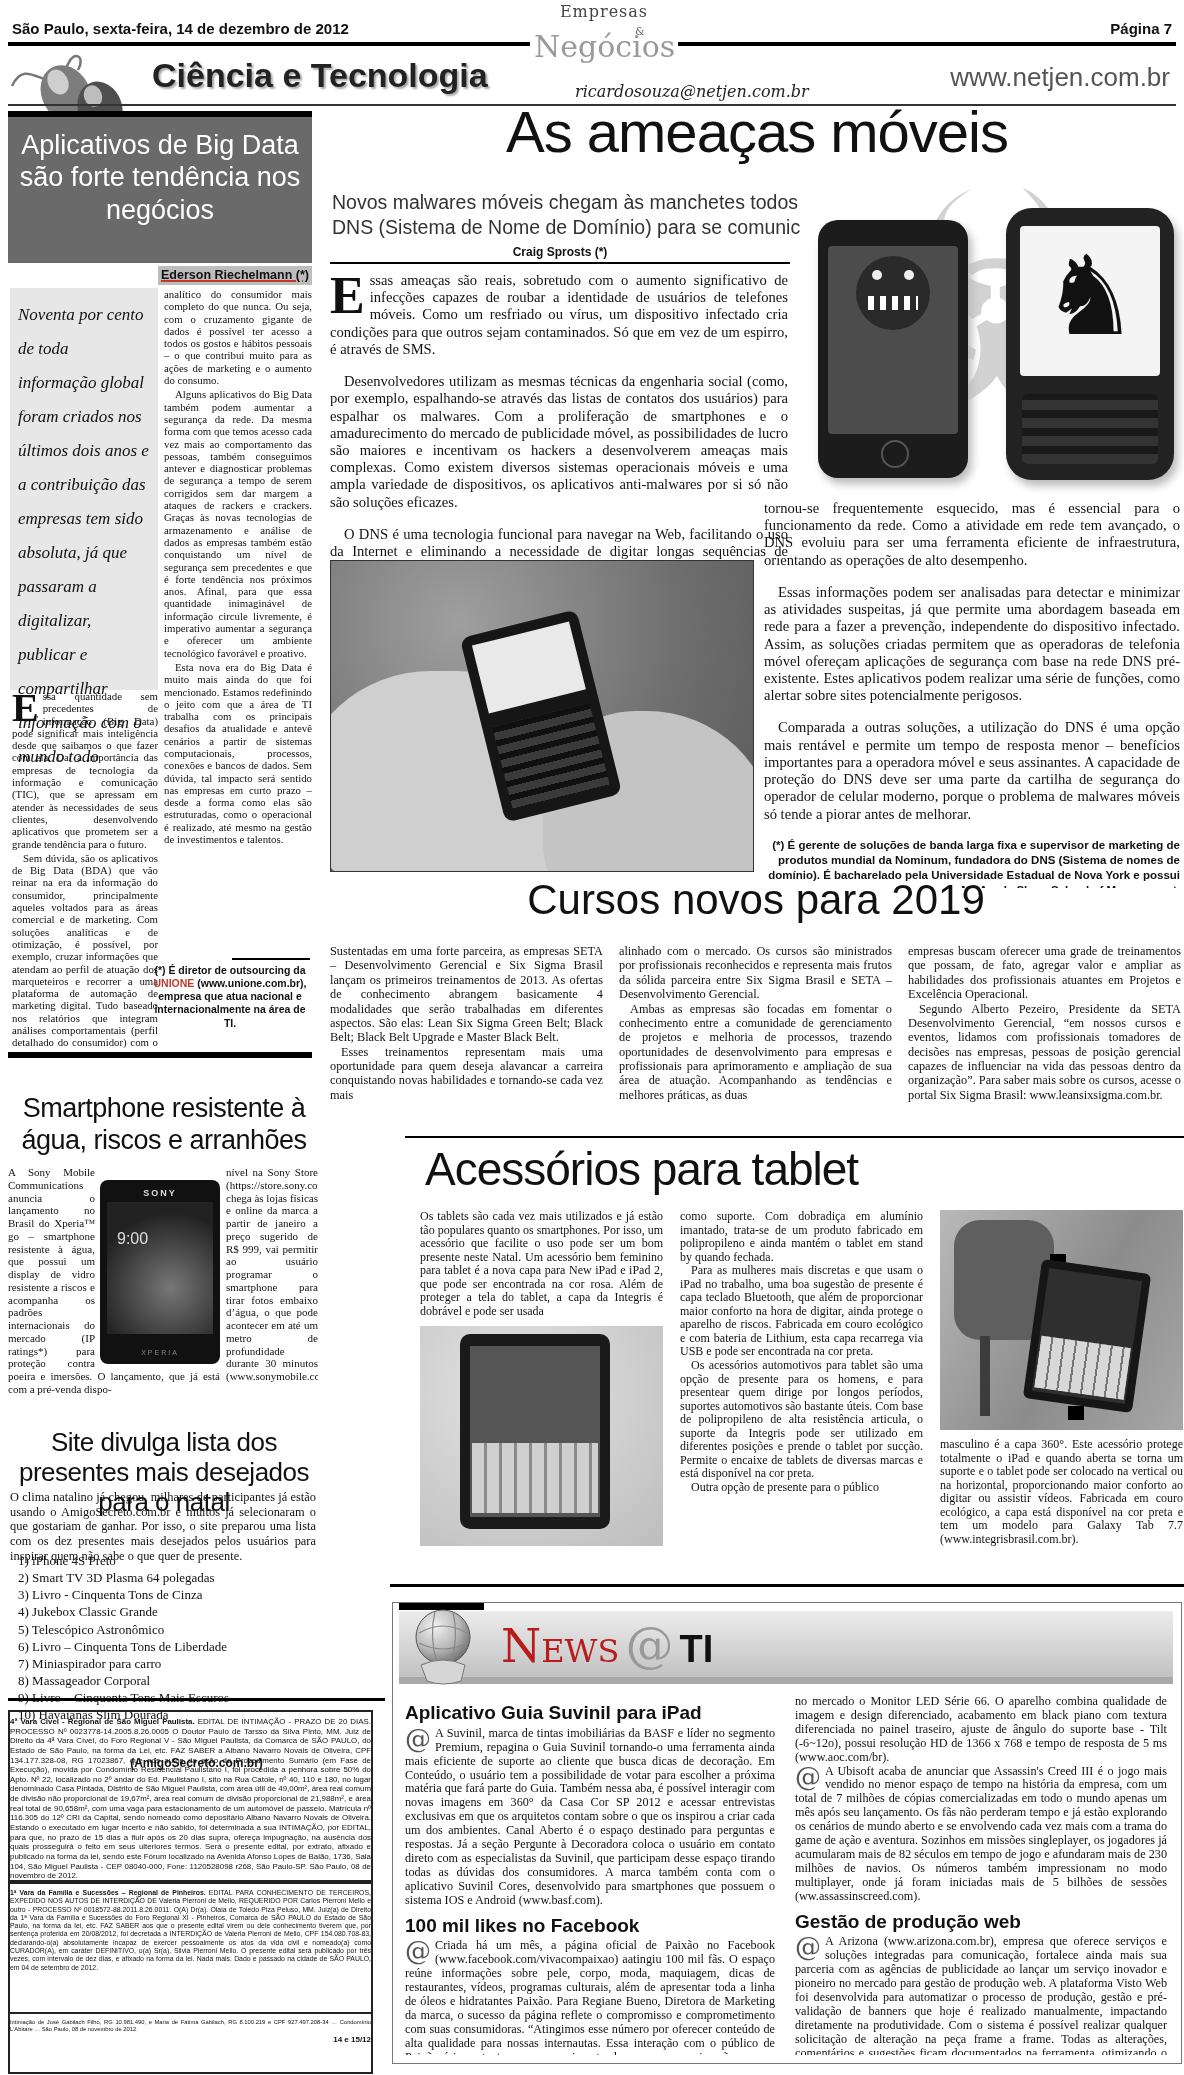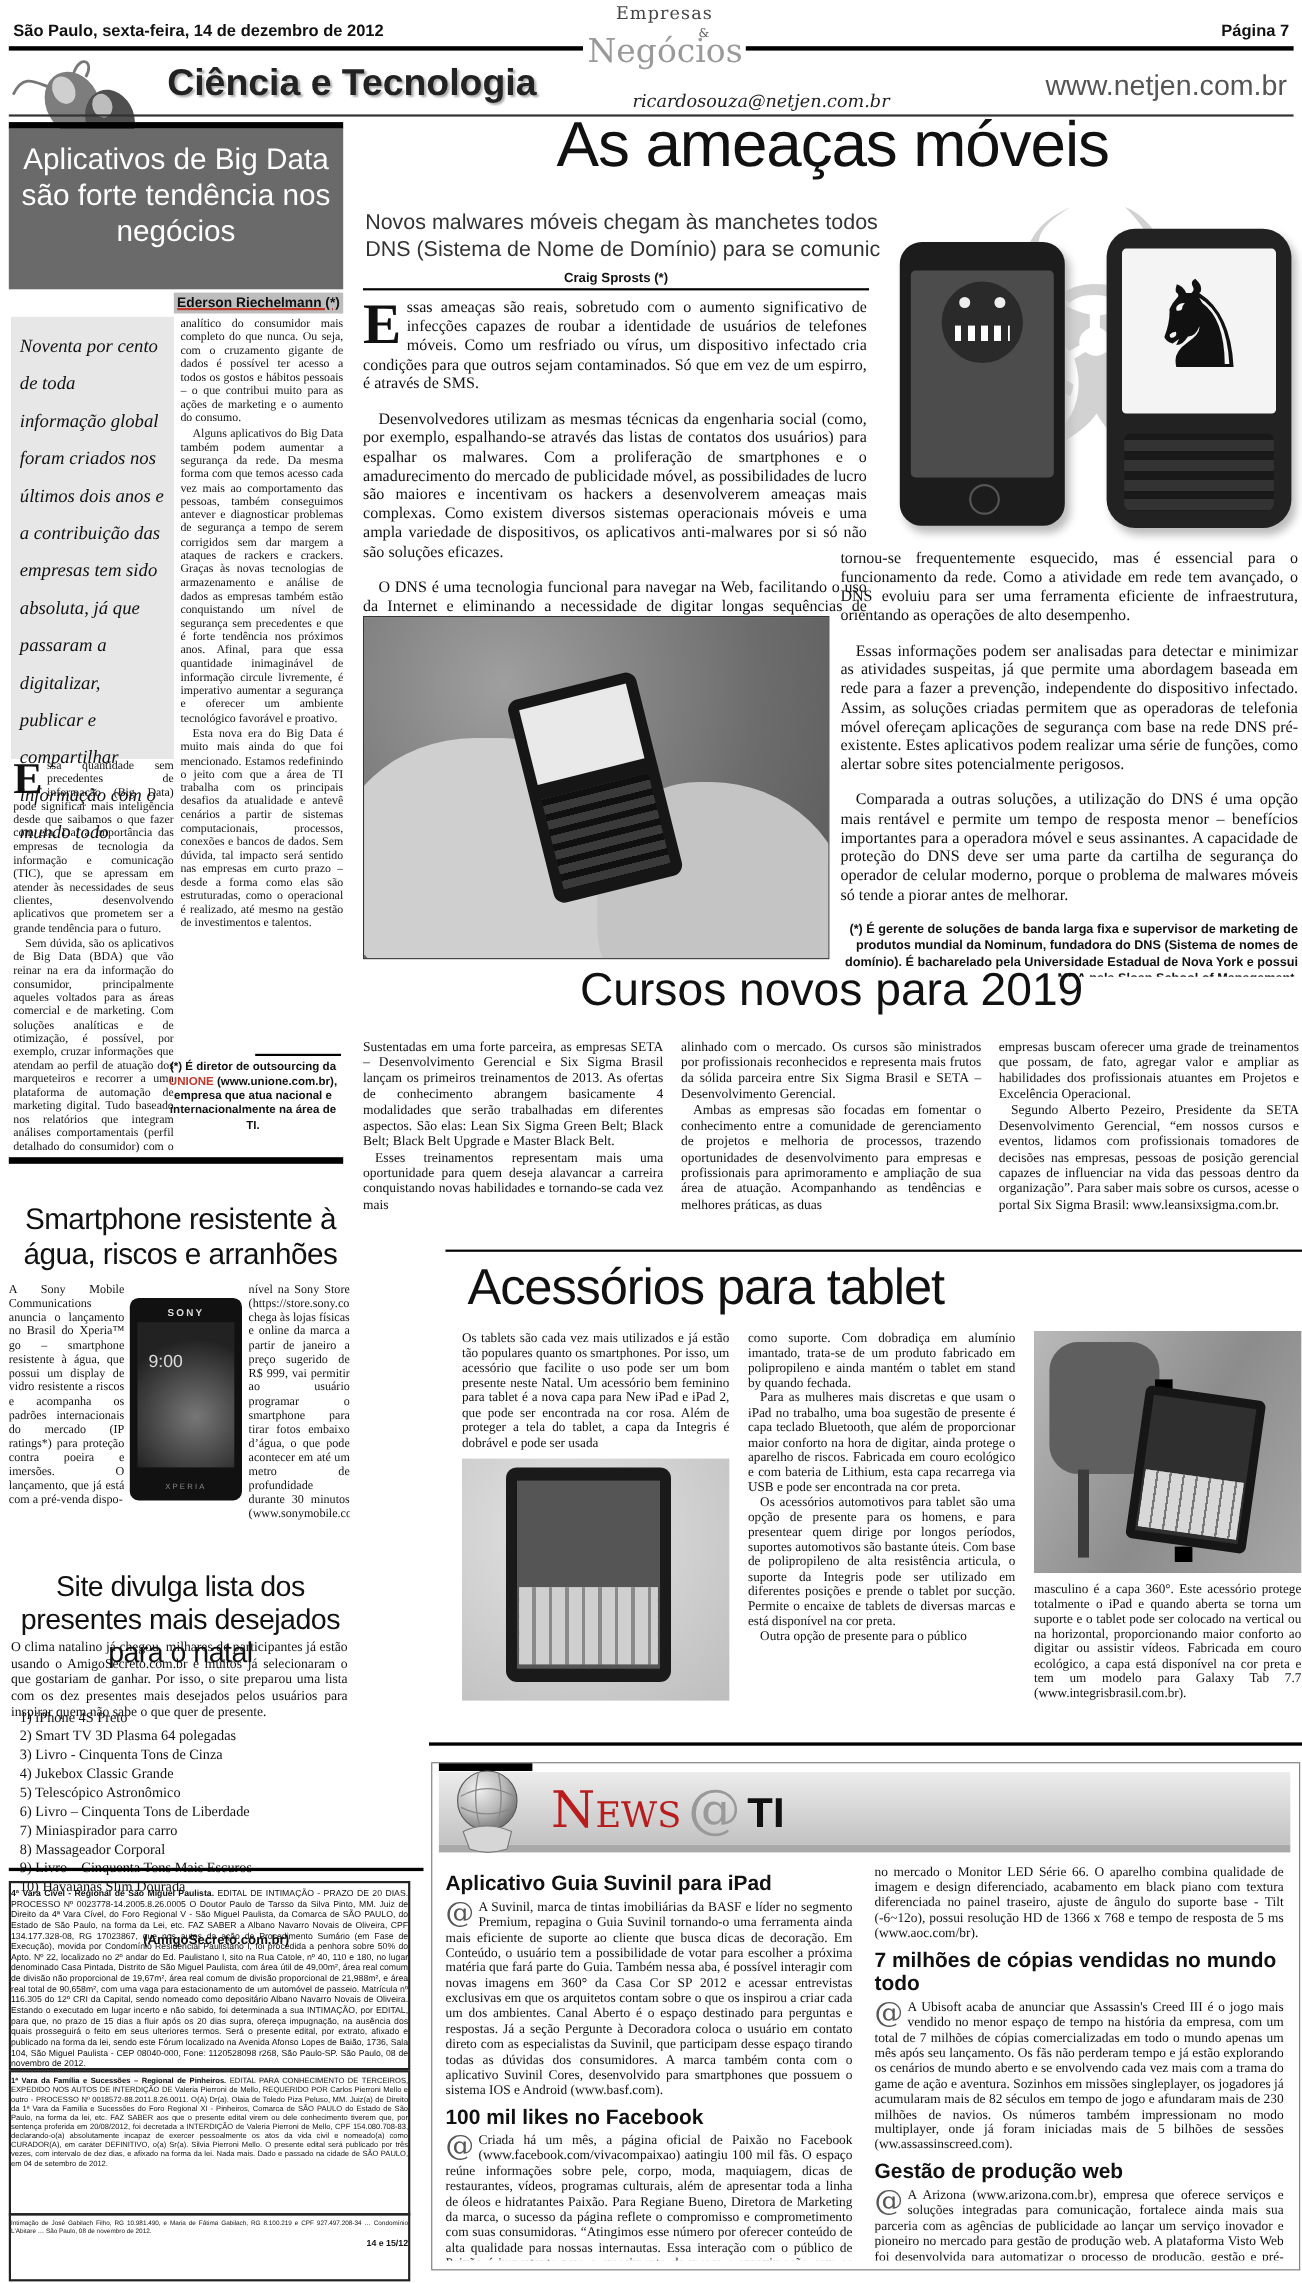--- a/index.html
+++ b/index.html
@@ -117,21 +117,21 @@
   .cartab .kb{position:absolute;left:10px;bottom:12px;right:10px;height:52px;background:
       repeating-linear-gradient(90deg,#d8d8d8 0 10px,#777 10px 12px),
       repeating-linear-gradient(0deg,#d8d8d8 0 10px,#777 10px 13px);}
   .clampT{position:absolute;left:110px;top:44px;width:16px;height:14px;background:#000;}
   .clampB{position:absolute;left:128px;top:196px;width:16px;height:14px;background:#000;}
 
   
   #sp-headline{top:1092px;left:8px;width:312px;font:27px/1.2 "Liberation Sans",sans-serif;text-align:center;letter-spacing:-0.5px;}
   #sp-col1{top:1166px;left:8px;width:212px;height:234px;font:11px/1.16 "Liberation Serif",serif;text-align:justify;}
   #sp-col2{top:1166px;left:226px;width:92px;height:234px;font:11px/1.16 "Liberation Serif",serif;text-align:justify;}
-  .sp-img{float:right;width:102px;height:184px;margin:14px 0 3px 5px;background:#111;border-radius:8px;position:relative;}
+  .sp-img{float:right;width:120px;height:184px;margin:14px 0 3px 5px;background:#111;border-radius:8px;position:relative;}
   .sp-brand{position:absolute;top:8px;left:0;right:0;text-align:center;color:#ddd;
             font:bold 9px "Liberation Sans",sans-serif;letter-spacing:2px;}
   .sp-scr{position:absolute;left:7px;top:22px;right:7px;bottom:30px;
           background:radial-gradient(circle at 60% 65%,#777,#222 70%);border-radius:0;padding-left:33px;}
   .sp-clock{position:absolute;top:28px;left:10px;color:#eee;font:16px "Liberation Sans",sans-serif;opacity:.9;}
   .sp-model{position:absolute;bottom:8px;left:0;right:0;text-align:center;color:#888;
             font:7px "Liberation Sans",sans-serif;letter-spacing:2px;}
 
   
   #gf-headline{top:1428px;left:8px;width:312px;font:26px/1.15 "Liberation Sans",sans-serif;text-align:center;letter-spacing:-0.5px;}
@@ -388,20 +388,19 @@
     <div class="news-col" id="news-left">
       <div class="nw-h">Aplicativo Guia Suvinil para iPad</div>
       <p class="nw-b"><span class="at">@</span><span>A Suvinil, marca de tintas imobiliárias da BASF e líder no segmento Premium, repagina o Guia Suvinil tornando-o uma ferramenta ainda mais eficiente de suporte ao cliente que busca dicas de decoração. Em Conteúdo, o usuário tem a possibilidade de votar para escolher a próxima matéria que fará parte do Guia. Também nessa aba, é possível interagir com novas imagens em 360° da Casa Cor SP 2012 e acessar entrevistas exclusivas em que os arquitetos contam sobre o que os inspirou a criar cada um dos ambientes. Canal Aberto é o espaço destinado para perguntas e respostas. Já a seção Pergunte à Decoradora coloca o usuário em contato direto com as especialistas da Suvinil, que participam desse espaço tirando todas as dúvidas dos consumidores. A marca também conta com o aplicativo Suvinil Cores, desenvolvido para smartphones que possuem o sistema IOS e Android (www.basf.com).</span></p>
       <div class="nw-h">100 mil likes no Facebook</div>
       <p class="nw-b"><span class="at">@</span><span>Criada há um mês, a página oficial de Paixão no Facebook (www.facebook.com/vivacompaixao) aatingiu 100 mil fãs. O espaço reúne informações sobre pele, corpo, moda, maquiagem, dicas de restaurantes, vídeos, programas culturais, além de apresentar toda a linha de óleos e hidratantes Paixão. Para Regiane Bueno, Diretora de Marketing da marca, o sucesso da página reflete o compromisso e comprometimento com suas consumidoras. “Atingimos esse número por oferecer conteúdo de alta qualidade para nossas internautas. Essa interação com o público de Paixão é importante para o crescimento da marca e aproximação com as consumidoras”.</span></p>
 
     </div>
 
     <div class="news-col" id="news-right">
       <p class="nw-b">no mercado o Monitor LED Série 66. O aparelho combina qualidade de imagem e design diferenciado, acabamento em black piano com textura diferenciada no painel traseiro, ajuste de ângulo do suporte base - Tilt (-6~12o), possui resolução HD de 1366 x 768 e tempo de resposta de 5 ms (www.aoc.com/br).</p>
-      <div class="nw-h">7 milhões de cópias vendidas no mundo todo</div>
       <p class="nw-b"><span class="at">@</span><span>A Ubisoft acaba de anunciar que Assassin's Creed III é o jogo mais vendido no menor espaço de tempo na história da empresa, com um total de 7 milhões de cópias comercializadas em todo o mundo apenas um mês após seu lançamento. Os fãs não perderam tempo e já estão explorando os cenários de mundo aberto e se envolvendo cada vez mais com a trama do game de ação e aventura. Sozinhos em missões singleplayer, os jogadores já acumularam mais de 82 séculos em tempo de jogo e afundaram mais de 230 milhões de navios. Os números também impressionam no modo multiplayer, onde já foram iniciadas mais de 5 bilhões de sessões (ww.assassinscreed.com).</span></p>
       <div class="nw-h">Gestão de produção web</div>
       <p class="nw-b"><span class="at">@</span><span>A Arizona (www.arizona.com.br), empresa que oferece serviços e soluções integradas para comunicação, fortalece ainda mais sua parceria com as agências de publicidade ao lançar um serviço inovador e pioneiro no mercado para gestão de produção web. A plataforma Visto Web foi desenvolvida para automatizar o processo de produção, gestão e pré-validação de banners que hoje é realizado manualmente, impactando diretamente na produtividade. Com o sistema é possível realizar qualquer solicitação de alteração na peça frame a frame. Todas as alterações, comentários e sugestões ficam documentados na ferramenta, otimizando o trabalho dos profissionais.</span></p>
     </div>
   </div>
 
 </div>
 
 </body></html>

